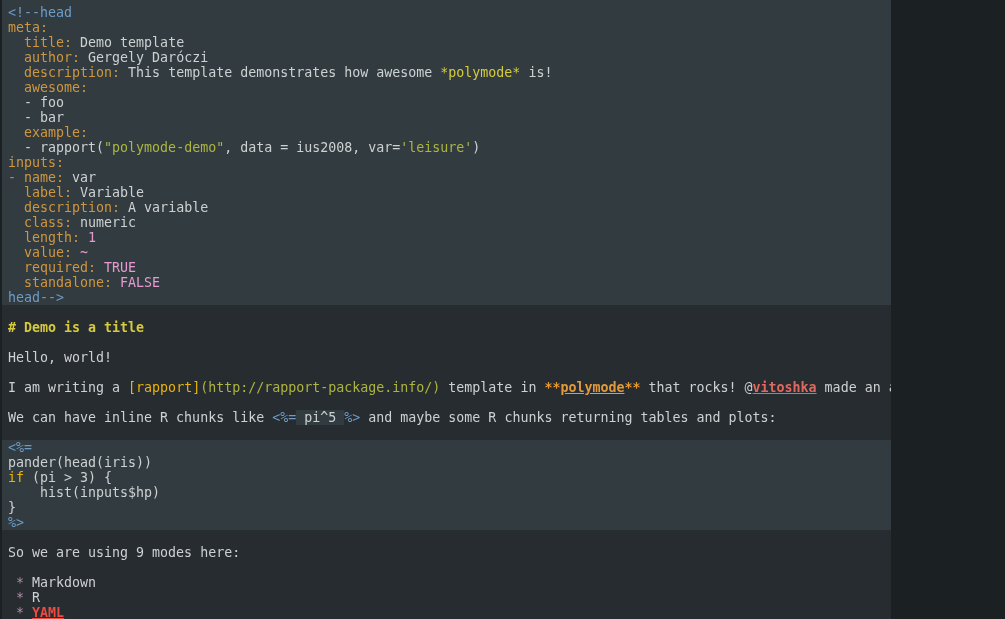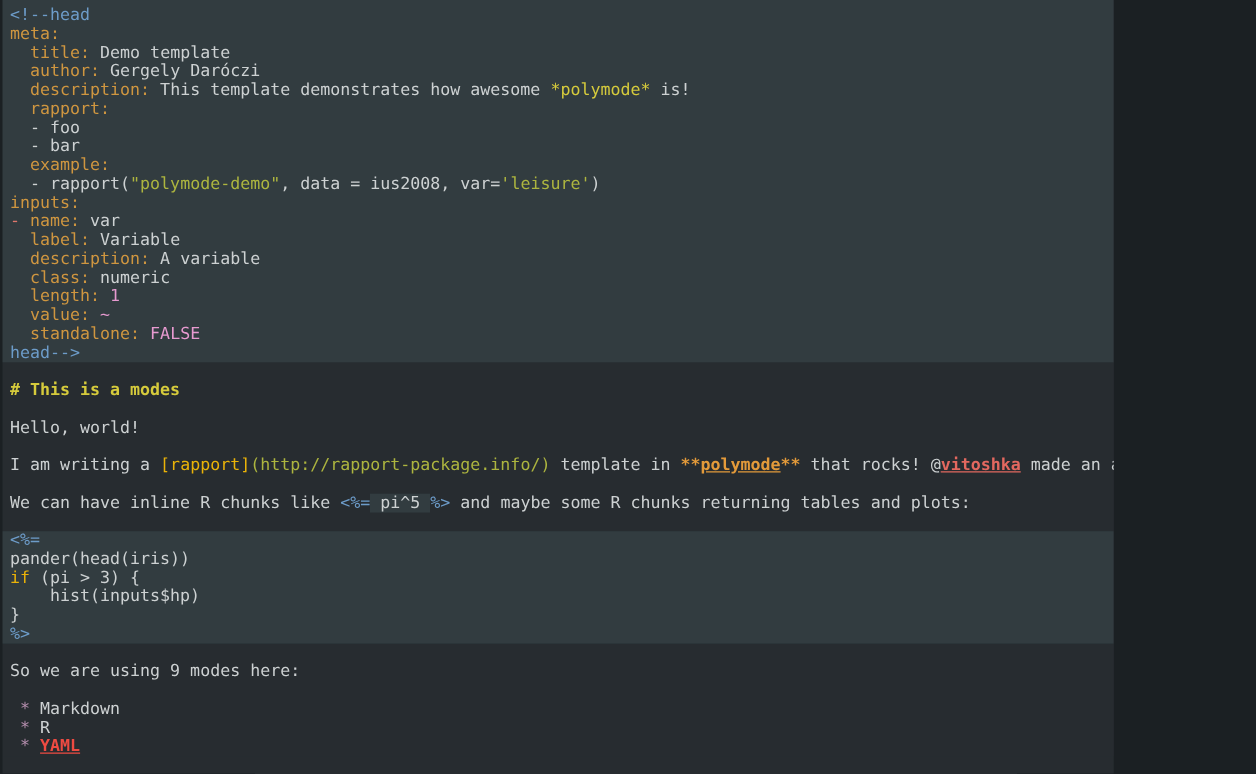--- a/index.html
+++ b/index.html
@@ -44,38 +44,39 @@
 </head>
 <body>
 
 <div id="editor">
     <div class="section sec-light first">
       <div class="line"><span class="tk tk-blue">&lt;!--head</span></div>
       <div class="line"><span class="tk tk-key">meta:</span></div>
       <div class="line"><span class="tk tk-df">  </span><span class="tk tk-key">title:</span><span class="tk tk-df"> Demo template</span></div>
       <div class="line"><span class="tk tk-df">  </span><span class="tk tk-key">author:</span><span class="tk tk-df"> Gergely Daróczi</span></div>
       <div class="line"><span class="tk tk-df">  </span><span class="tk tk-key">description:</span><span class="tk tk-df"> This template demonstrates how awesome </span><span class="tk tk-yellow">*polymode*</span><span class="tk tk-df"> is!</span></div>
-      <div class="line"><span class="tk tk-df">  </span><span class="tk tk-key">rapport:</span></div>
+      <div class="line"><span class="tk tk-df">  </span><span class="tk tk-key">awesome:</span></div>
       <div class="line"><span class="tk tk-df">  - foo</span></div>
       <div class="line"><span class="tk tk-df">  - bar</span></div>
       <div class="line"><span class="tk tk-df">  </span><span class="tk tk-key">example:</span></div>
       <div class="line"><span class="tk tk-df">  - rapport(</span><span class="tk tk-str">"polymode-demo"</span><span class="tk tk-df">, data = ius2008, var=</span><span class="tk tk-str">'leisure'</span><span class="tk tk-df">)</span></div>
       <div class="line"><span class="tk tk-key">inputs:</span></div>
       <div class="line"><span class="tk tk-dash">-</span><span class="tk tk-df"> </span><span class="tk tk-key">name:</span><span class="tk tk-df"> var</span></div>
       <div class="line"><span class="tk tk-df">  </span><span class="tk tk-key">label:</span><span class="tk tk-df"> Variable</span></div>
       <div class="line"><span class="tk tk-df">  </span><span class="tk tk-key">description:</span><span class="tk tk-df"> A variable</span></div>
       <div class="line"><span class="tk tk-df">  </span><span class="tk tk-key">class:</span><span class="tk tk-df"> numeric</span></div>
       <div class="line"><span class="tk tk-df">  </span><span class="tk tk-key">length:</span><span class="tk tk-df"> </span><span class="tk tk-pink">1</span></div>
       <div class="line"><span class="tk tk-df">  </span><span class="tk tk-key">value:</span><span class="tk tk-df"> </span><span class="tk tk-pink">~</span></div>
+      <div class="line"><span class="tk tk-df">  </span><span class="tk tk-key">required:</span><span class="tk tk-df"> </span><span class="tk tk-pink">TRUE</span></div>
       <div class="line"><span class="tk tk-df">  </span><span class="tk tk-key">standalone:</span><span class="tk tk-df"> </span><span class="tk tk-pink">FALSE</span></div>
       <div class="line"><span class="tk tk-blue">head--&gt;</span></div>
     </div>
     <div class="section sec-dark">
       <div class="line"></div>
-      <div class="line"><span class="tk tk-title"># This is a modes</span></div>
+      <div class="line"><span class="tk tk-title"># Demo is a title</span></div>
       <div class="line"></div>
       <div class="line"><span class="tk tk-df">Hello, world!</span></div>
       <div class="line"></div>
       <div class="line"><span class="tk tk-df">I am writing a </span><span class="tk tk-green">[rapport]</span><span class="tk tk-str">(http://rapport-package.info/)</span><span class="tk tk-df"> template in </span><span class="tk tk-obold">**</span><span class="tk tk-obold-u">polymode</span><span class="tk tk-obold">**</span><span class="tk tk-df"> that rocks! @</span><span class="tk tk-red-link">vitoshka</span><span class="tk tk-df"> made an awesome job :</span><span class="tk tk-cursor">)</span></div>
       <div class="line"></div>
       <div class="line"><span class="tk tk-df">We can have inline R chunks like </span><span class="tk tk-blue">&lt;%=</span><span class="tk tk-inline-chunk"> pi^5 </span><span class="tk tk-blue">%&gt;</span><span class="tk tk-df"> and maybe some R chunks returning tables and plots:</span></div>
       <div class="line"></div>
     </div>
     <div class="section sec-light">
       <div class="line"><span class="tk tk-blue">&lt;%=</span></div>

